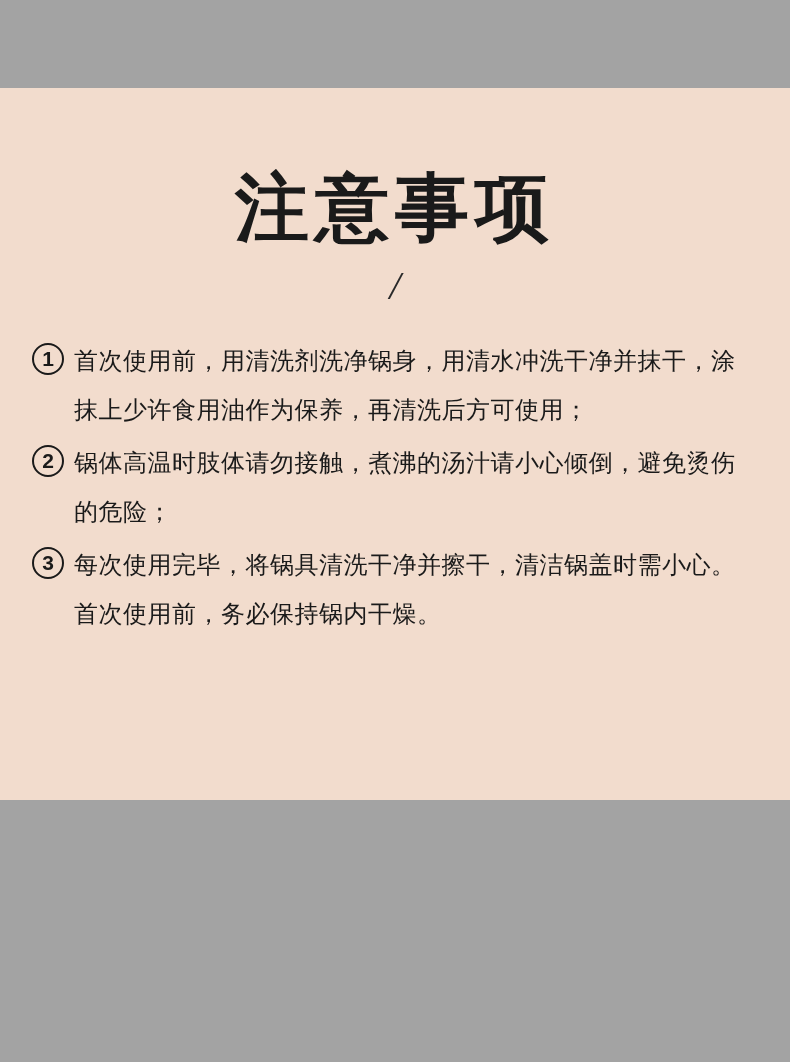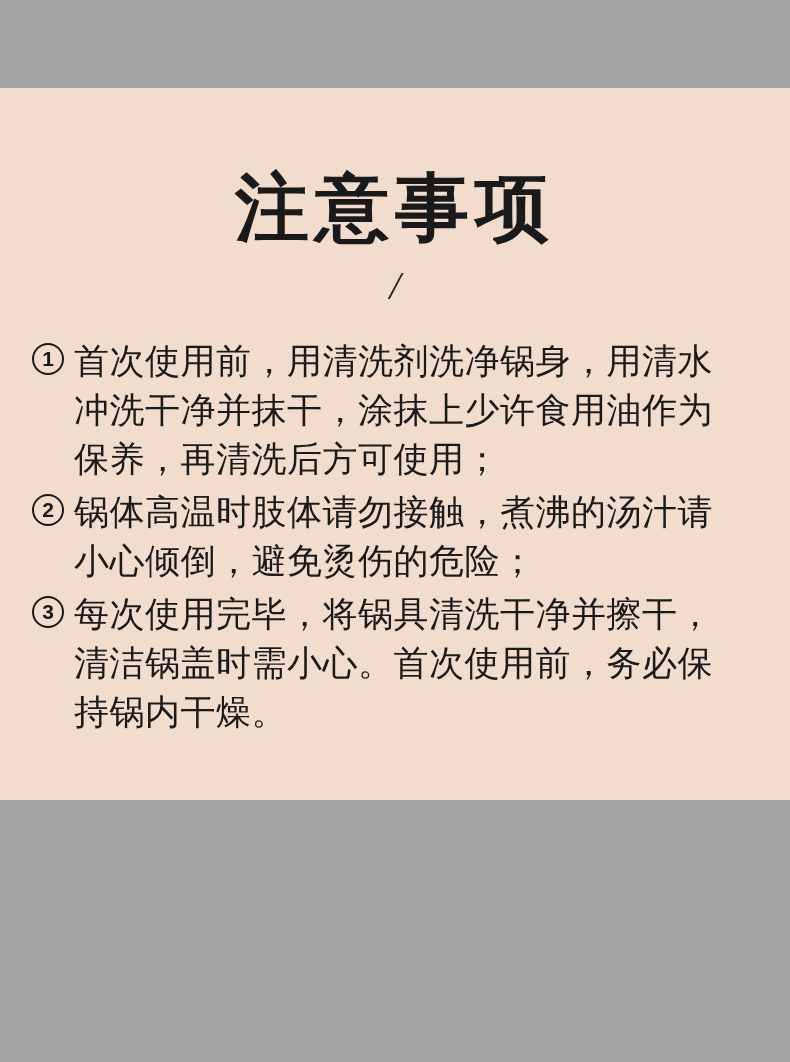--- a/index.html
+++ b/index.html
@@ -74,21 +74,21 @@
     box-sizing: border-box;
     text-align: center;
     line-height: 27px;
     font-size: 21px;
     font-weight: bold;
     color: #1a1a1a;
     font-family: "Liberation Sans", sans-serif;
   }
   .item-text {
     flex: 1 1 auto;
-    font-size: 35px;
+    font-size: 24px;
     line-height: 49px;
     color: #1a1a1a;
     letter-spacing: 0.5px;
     font-family: "Liberation Sans", sans-serif;
   }
 </style>
 </head>
 <body>
 
 <div class="page">

